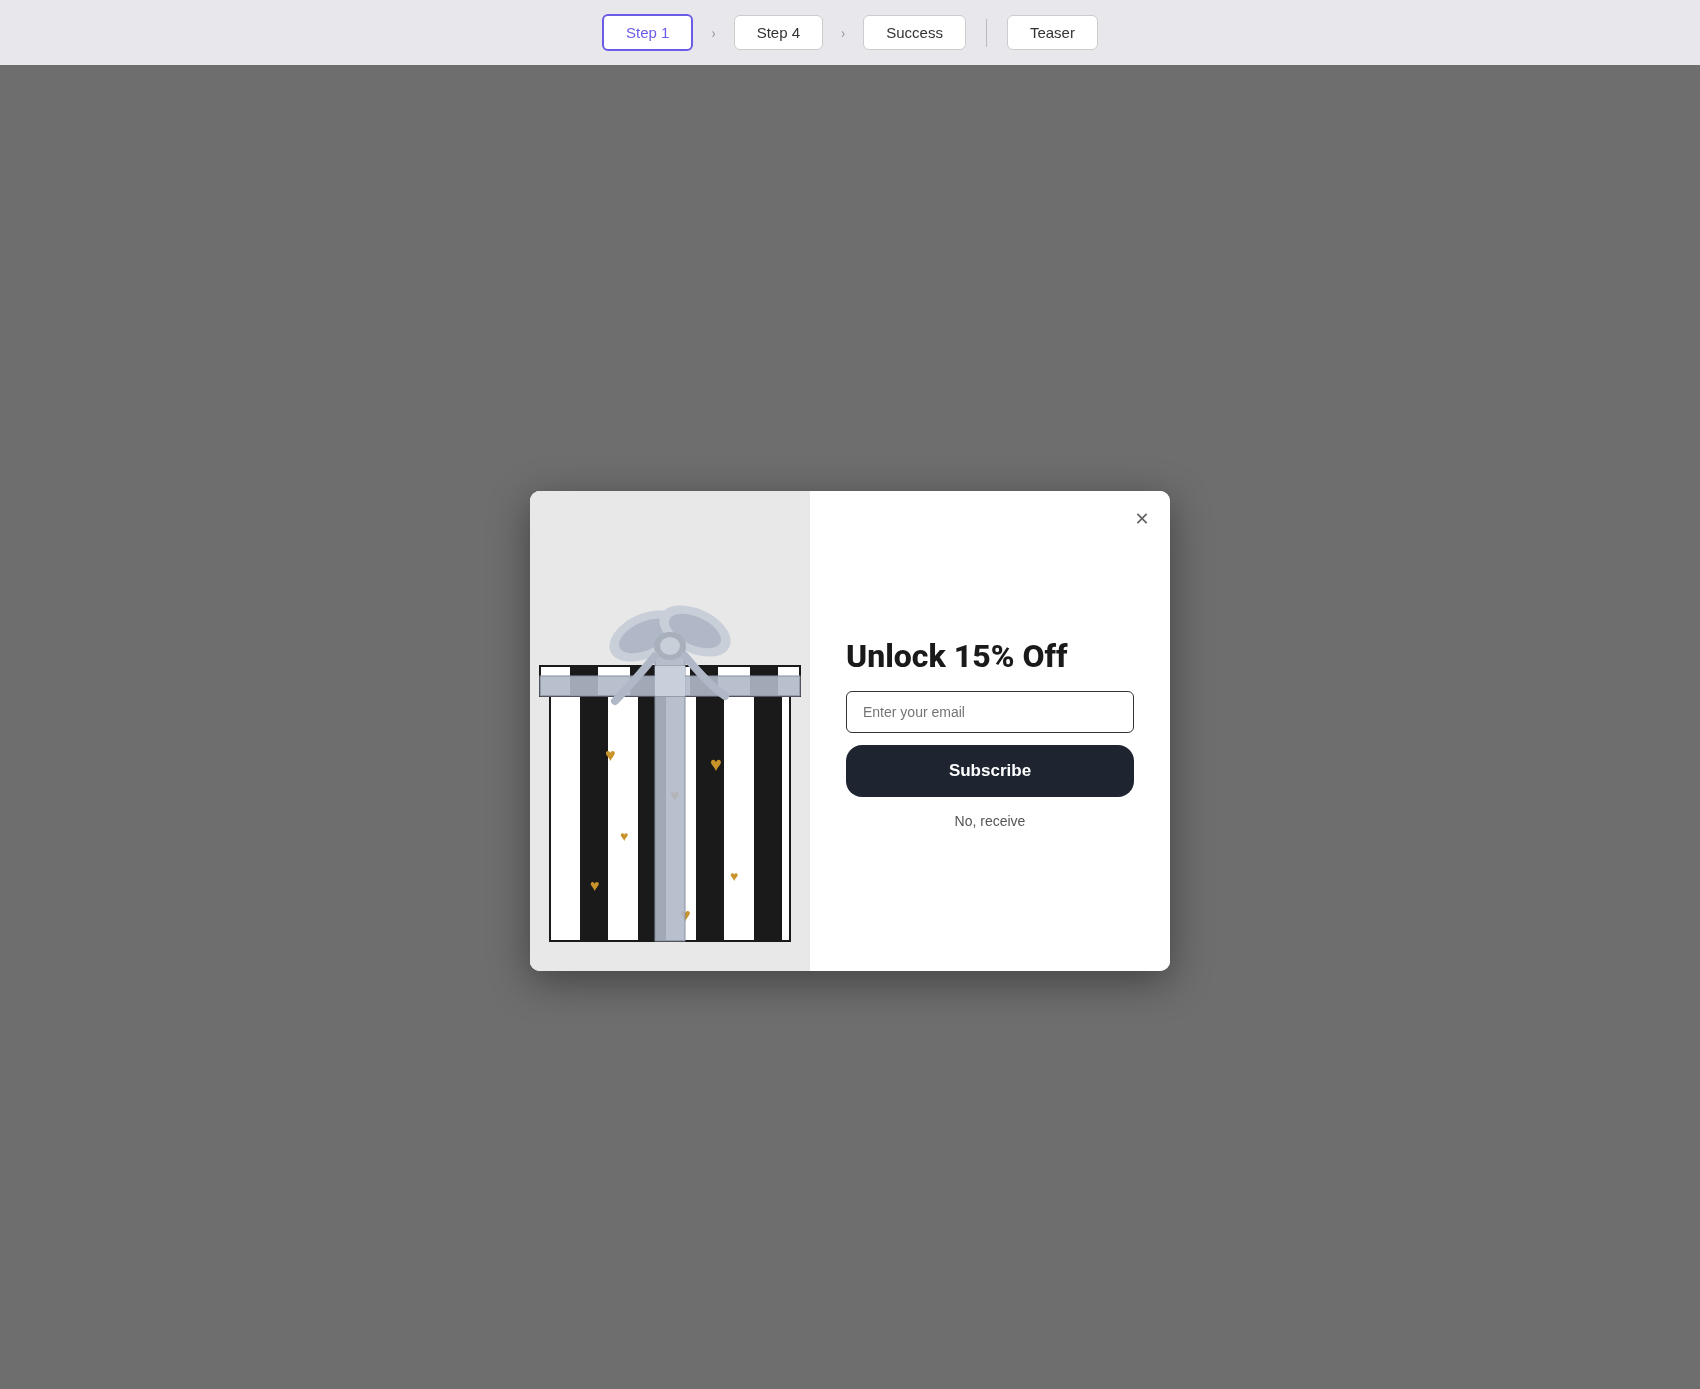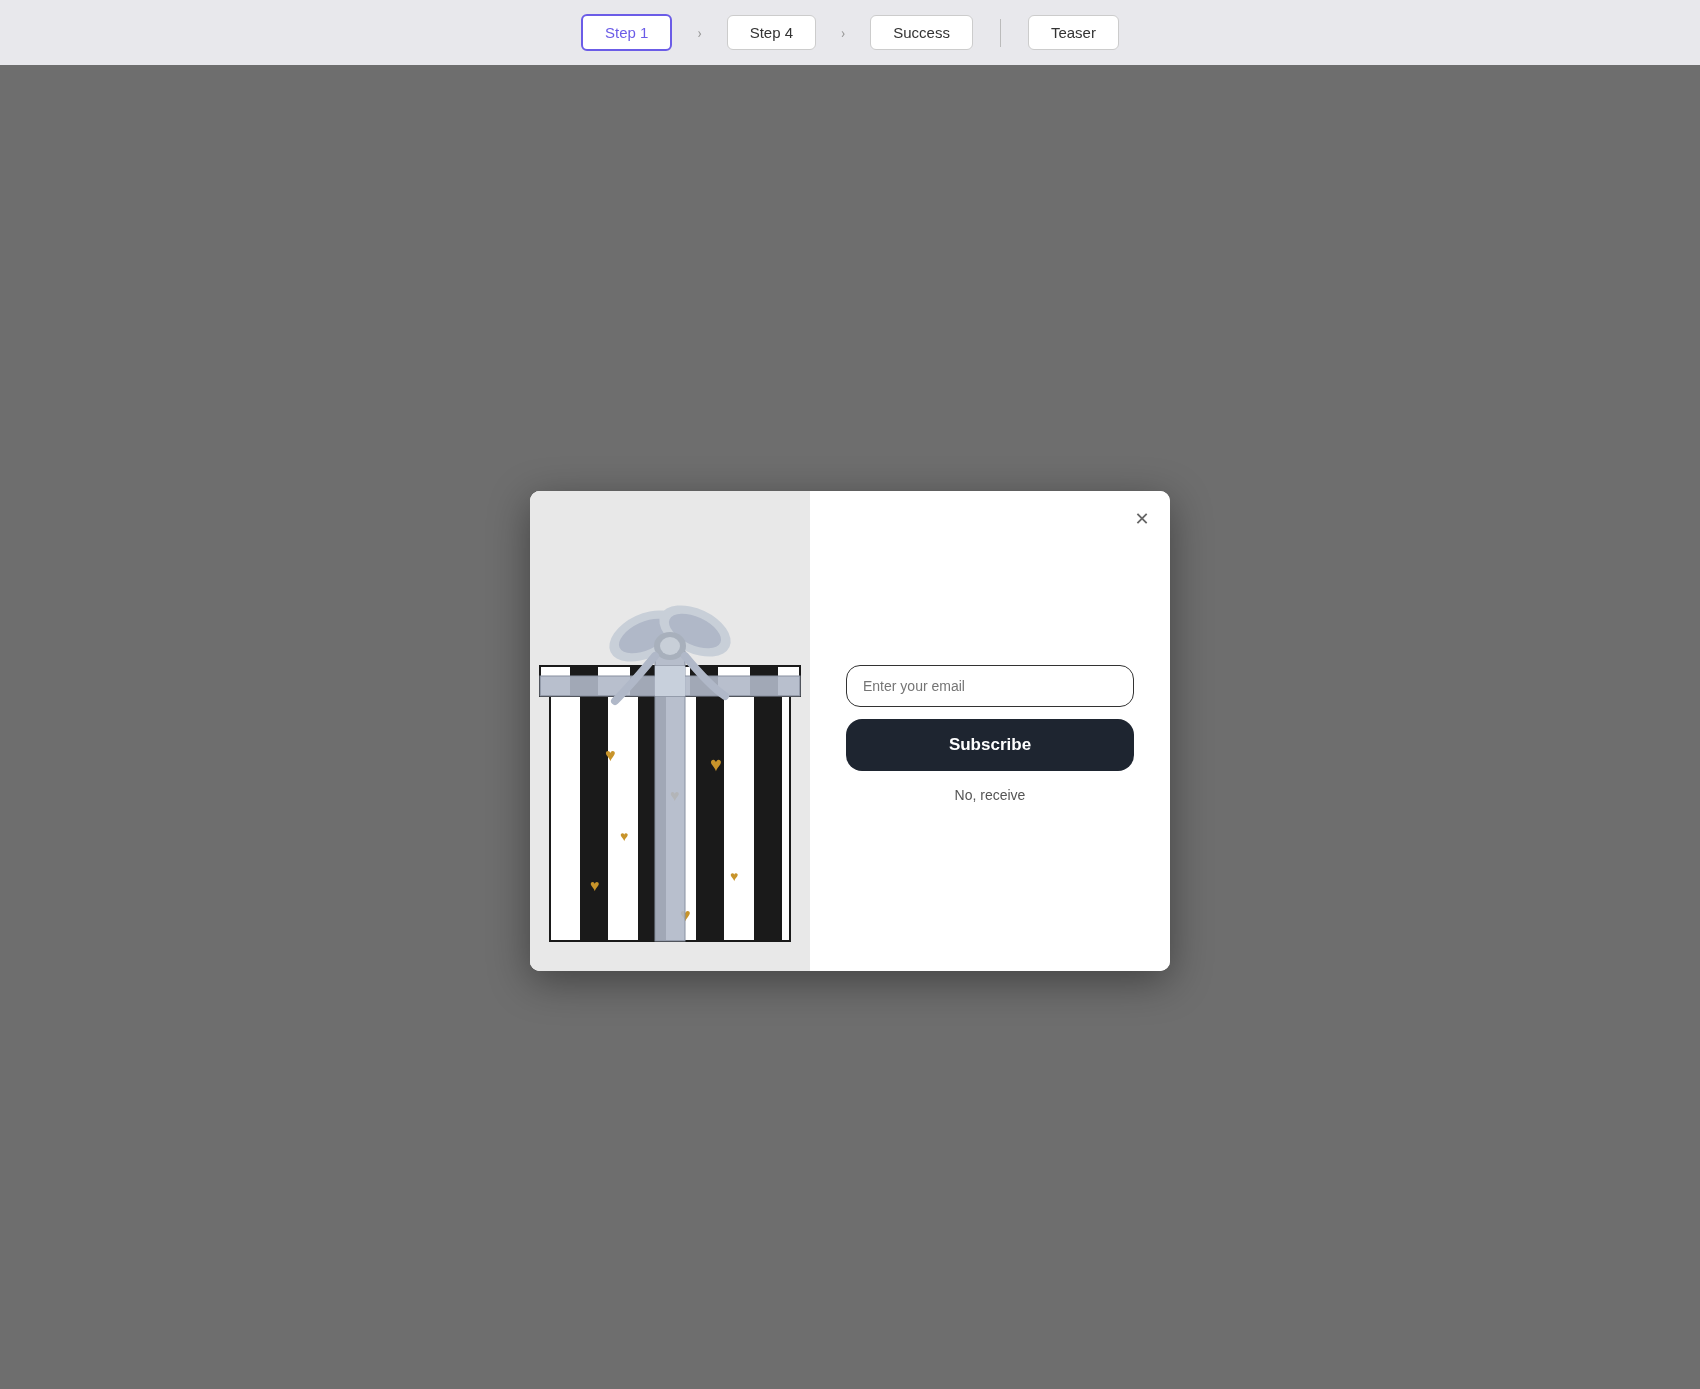--- a/index.html
+++ b/index.html
@@ -17,21 +17,21 @@
     }
 
     
     .top-nav {
       width: 100%;
       background-color: #e8e8ec;
       padding: 14px 0;
       display: flex;
       align-items: center;
       justify-content: center;
-      gap: 23px;
+      gap: 16px;
     }
 
     .step-btn {
       padding: 8px 22px;
       border-radius: 6px;
       font-size: 15px;
       cursor: pointer;
       background: white;
       color: #333;
       border: 1px solid #ccc;
@@ -149,21 +149,21 @@
       font-size: 14px;
       color: #555;
       margin-bottom: 22px;
       line-height: 1.5;
     }
 
     .email-input {
       width: 100%;
       padding: 12px 16px;
       border: 1.5px solid #333;
-      border-radius: 14px;
+      border-radius: 6px;
       font-size: 14px;
       color: #b91c1c;
       outline: none;
       margin-bottom: 12px;
     }
 
     .subscribe-btn {
       width: 100%;
       padding: 16px;
       background-color: #1e2530;
@@ -253,20 +253,21 @@
 
             <rect x="125" y="175" width="30" height="30" fill="#c8d0dc"></rect>
           </svg>
         </div>
       </div>
 
       <div class="modal-content">
 
         <button class="close-btn">✕</button>
 
+        <h2 class="modal-title">Unlock 15% Off</h2>
 
 
         <input class="email-input" type="email" placeholder="Enter your email" style="">
 
         <button class="subscribe-btn">Subscribe</button>
 
         <button class="no-thanks">No, receive</button>
 
       </div>
     </div>

